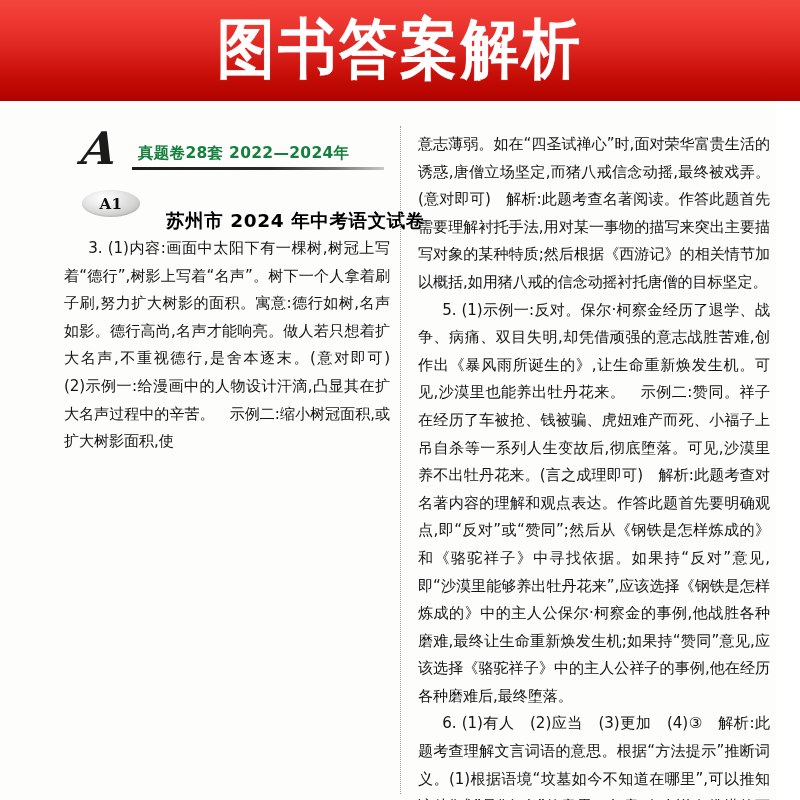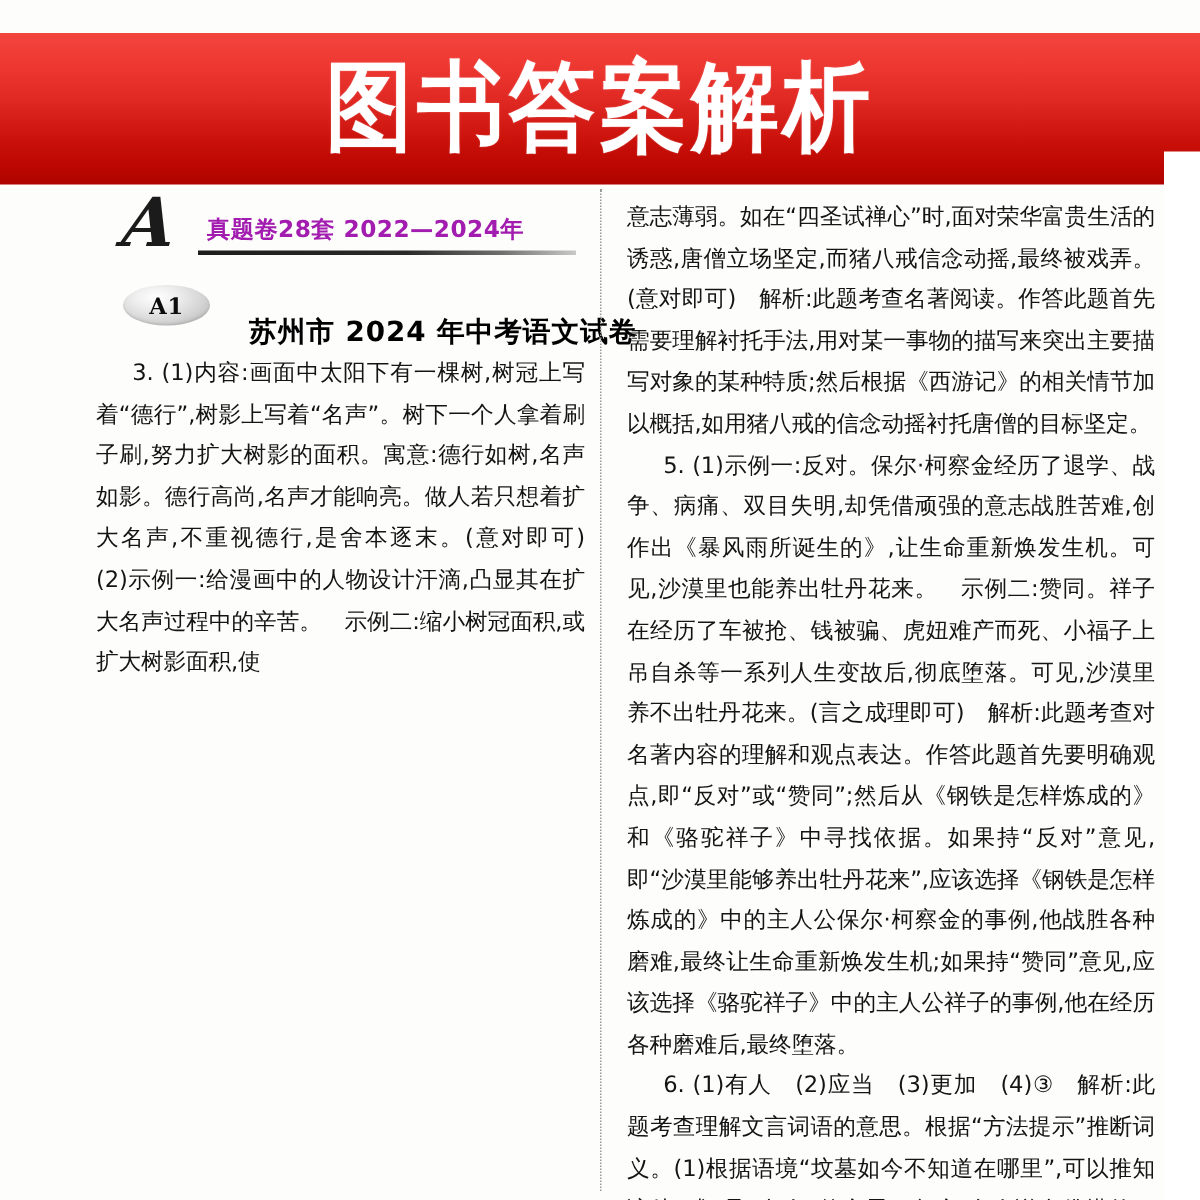--- a/index.html
+++ b/index.html
@@ -30,21 +30,20 @@
         #f2453e 0%,
         #ef3a33 18%,
         #e02823 45%,
         #c91009 72%,
         #b80500 92%,
         #ad0300 100%);
     display: flex;
     align-items: center;
     justify-content: center;
     overflow: hidden;
-    margin-top: 22px;
   }
   .banner-title {
     color: #ffffff;
     font-family: "DejaVu Sans", "Liberation Sans", sans-serif;
     font-weight: bold;
     font-size: 58px;
     letter-spacing: 3px;
     line-height: 1;
     transform: translateY(-2px) scaleY(1.12);
     text-shadow: 0 0 1px rgba(255,255,255,0.4);
@@ -72,21 +71,21 @@
     transform: skewX(-6deg);
     letter-spacing: -2px;
   }
   .series-label {
     position: absolute;
     left: 64px;
     top: 13px;
     font-family: "DejaVu Sans", "Liberation Sans", sans-serif;
     font-weight: bold;
     font-size: 15.5px;
-    color: #a21caf;
+    color: #15803d;
     white-space: nowrap;
     letter-spacing: 0.3px;
   }
   .head-rule {
     position: absolute;
     left: 58px;
     top: 37px;
     width: 252px;
     height: 3px;
     background: linear-gradient(to right, #1d1d1d 0%, #2a2a2a 55%, #6e6e6e 80%, #c9c9c9 100%);

